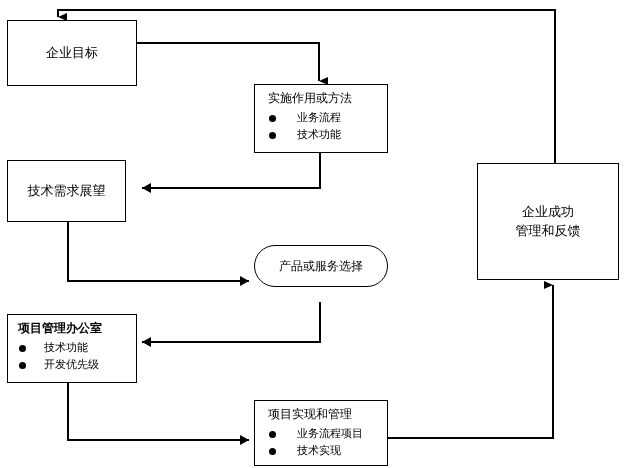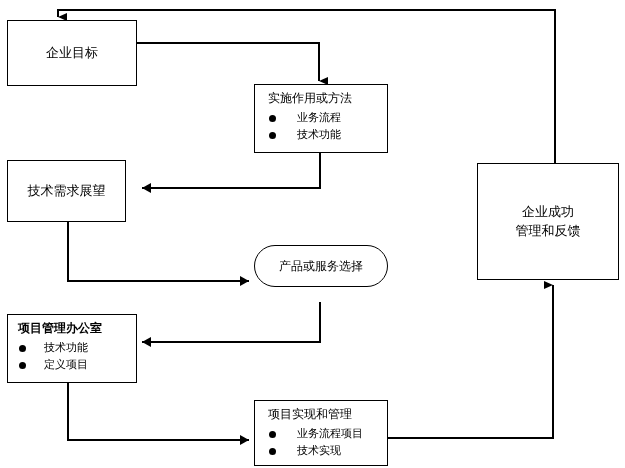--- a/index.html
+++ b/index.html
@@ -130,21 +130,21 @@
   </div>
 
   <div class="node centered" style="left:254px;top:245px;width:134px;height:42px;border-radius:22px;">
     <div class="node-title" style="font-size:12px;">产品或服务选择</div>
   </div>
 
   <div class="node listed" style="left:7px;top:314px;width:130px;height:69px;">
     <div class="node-title" style="font-size:12px;padding-left:10px;font-weight:bold;">项目管理办公室</div>
     <ul class="bullets" style="font-size:11px;">
       <li style="padding-left:36px;"><span class="dot" style="left:11px;"></span><span>技术功能</span></li>
-      <li style="padding-left:36px;"><span class="dot" style="left:11px;"></span><span>定义项目</span></li>
+      <li style="padding-left:36px;"><span class="dot" style="left:11px;"></span><span>开发优先级</span></li>
     </ul>
   </div>
 
   <div class="node centered" style="left:477px;top:163px;width:142px;height:117px;">
     <div class="node-title" style="font-size:13px;line-height:1.45;">企业成功</div>
     <div class="node-title" style="font-size:13px;line-height:1.45;">管理和反馈</div>
   </div>
 
   <div class="node listed" style="left:254px;top:400px;width:134px;height:66px;">
     <div class="node-title" style="font-size:12px;">项目实现和管理</div>

